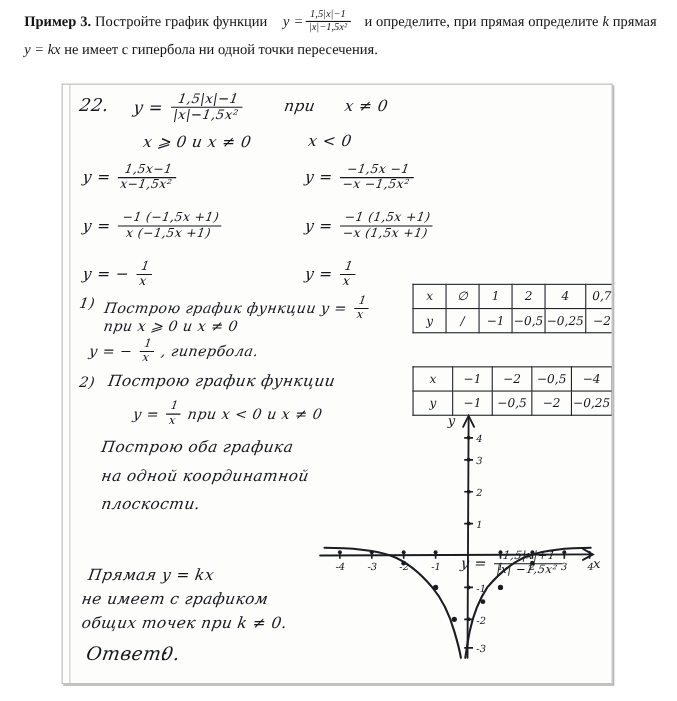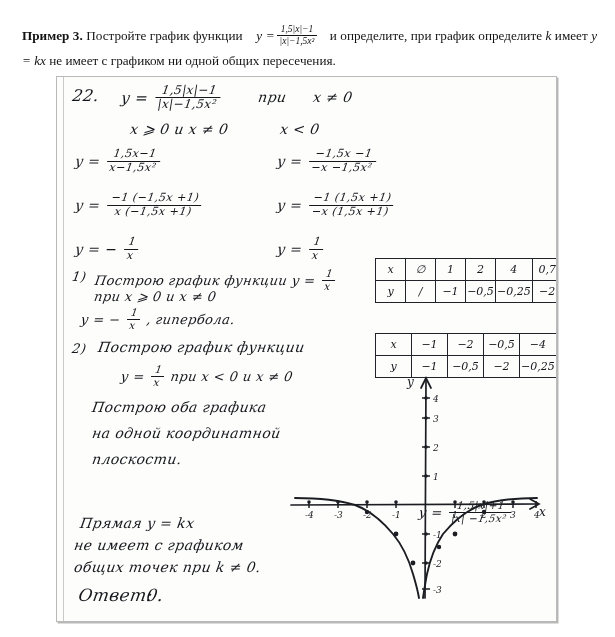--- a/index.html
+++ b/index.html
@@ -4,21 +4,21 @@
 <style>
   html,body{margin:0;padding:0;background:#ffffff;}
   body{
     width:615px;height:637px;position:relative;overflow:hidden;
     font-family:"Liberation Serif", serif;
     color:#141414;
   }
 
   
   #problem-statement{
-    position:absolute;left:22px;top:24px;width:575px;
+    position:absolute;left:22px;top:8px;width:575px;
     font-size:13.2px;line-height:24px;text-align:justify;
   }
   #problem-statement .lbl{font-weight:bold;}
   .ital{font-style:italic;}
   .frac{
     display:inline-block;vertical-align:middle;
     text-align:center;font-size:9.5px;line-height:1.18;
     margin:0 2px;position:relative;top:-1px;
   }
   .frac .num{display:block;padding:0 3px;border-bottom:1px solid #141414;}
@@ -78,26 +78,26 @@
 </style>
 </head>
 <body>
 
 <div id="problem-statement">
   <span class="lbl">Пример 3.</span>
   <span>Постройте график функции</span>
   &nbsp;&nbsp;
   <span class="ital">y =</span><span class="frac"><span class="num ital">1,5|x|−1</span><span class="den ital">|x|−1,5x²</span></span>
   &nbsp;
-  <span>и определите, при график</span>
+  <span>и определите, при прямая</span>
   <span>определите</span>
   <span class="ital">k</span>
-  <span>имеет</span>
+  <span>прямая</span>
   <span class="ital">y = kx</span>
-  <span>не имеет с графиком ни одной общих пересечения.</span>
+  <span>не имеет с гипербола ни одной точки пересечения.</span>
 </div>
 
 <div id="answer-sheet">
   <div id="sheet-margin-rule"></div>
 
   <div class="hw sl" style="left:14px;top:9px;font-size:16px;">22.</div>
 
   <div class="hw sl" style="left:62px;top:8px;font-size:15px;">
     <span>y =</span>
     <span class="hw-frac"><span class="n">1,5|x|−1</span><span class="d">|x|−1,5x²</span></span>

